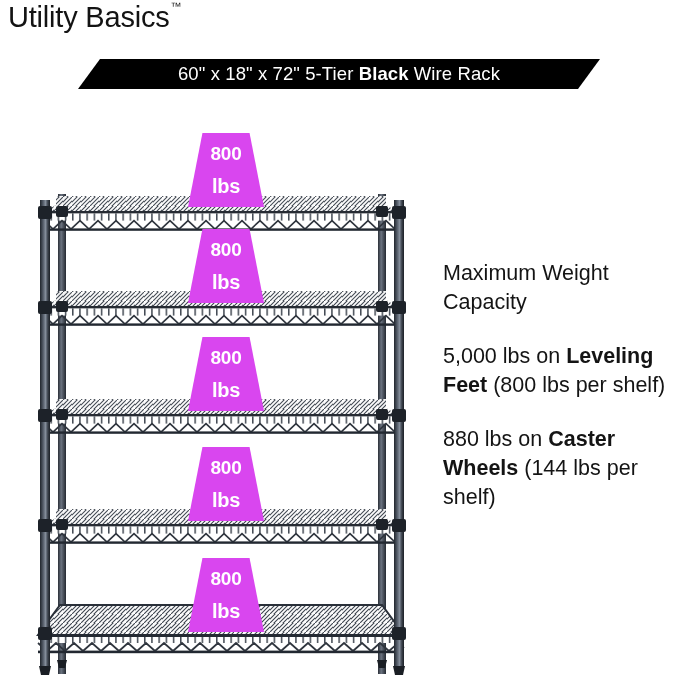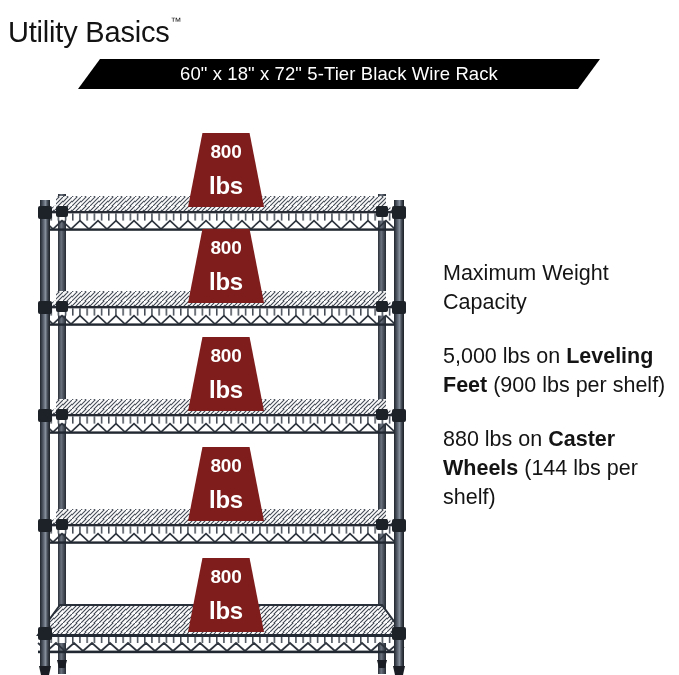--- a/index.html
+++ b/index.html
@@ -6,69 +6,69 @@
   body{
     width:679px;height:675px;position:relative;overflow:hidden;
     background:#ffffff;
     font-family:"Liberation Sans", sans-serif;
     -webkit-font-smoothing:antialiased;
   }
   .page{position:absolute;inset:0;}
 
   
   #brand{
-    position:absolute;left:8px;top:16px;
+    position:absolute;left:8px;top:1px;
     font-size:29px;font-weight:300;letter-spacing:-0.2px;
     color:#131313;white-space:nowrap;
   }
   #brand .tm{
     font-size:11px;font-weight:400;vertical-align:super;
     position:relative;top:-6px;left:1px;letter-spacing:0;
   }
 
   
   #banner{
     position:absolute;left:78px;top:59px;width:522px;height:30px;
     background:#000000;
     clip-path:polygon(22px 0,522px 0,500px 30px,0 30px);
     display:flex;align-items:center;justify-content:center;
   }
   #banner-text{
     color:#ffffff;font-size:18.5px;font-weight:400;letter-spacing:0.1px;
     white-space:nowrap;line-height:1;transform:translateY(-0.5px);
   }
-  #banner-text b{font-weight:400;}
+  #banner-text b{font-weight:700;}
 
   
   #copy{
     position:absolute;left:443px;top:259px;width:240px;
     color:#141414;font-size:21.5px;line-height:1.33;font-weight:400;
   }
   #copy .para{margin:0 0 26px 0;}
   #copy .para:last-child{margin-bottom:0;}
   #copy b{font-weight:700;}
 
   
   #rack{position:absolute;left:0;top:100px;width:440px;height:575px;}
   #rack svg{display:block;}
 
   
   .badge{
     position:absolute;width:76px;height:74px;
-    background:#7f1d1d;
+    background:#d946ef;
     clip-path:polygon(19% 0,81% 0,100% 100%,0 100%);
     display:flex;flex-direction:column;align-items:center;
     justify-content:center;
   }
   .badge .n{
     color:#ffffff;font-size:19px;font-weight:700;line-height:1;
     letter-spacing:-0.3px;
   }
   .badge .u{
-    color:#ffffff;font-size:24px;font-weight:700;line-height:1;
+    color:#ffffff;font-size:20px;font-weight:700;line-height:1;
     margin-top:13px;letter-spacing:-0.3px;
   }
 </style>
 </head>
 <body>
 
 <div class="page">
 
   <div id="brand"><span>Utility Basics</span><span class="tm">™</span></div>
 
@@ -209,20 +209,20 @@
     <span class="u">lbs</span>
   </div>
   <div class="badge" style="left:188px;top:558px;">
     <span class="n">800</span>
     <span class="u">lbs</span>
   </div>
 
   <div id="copy">
     <p class="para">Maximum Weight Capacity</p>
     <p class="para">
-      <span>5,000 lbs on </span><b>Leveling Feet</b><span> (900 lbs per shelf)</span>
+      <span>5,000 lbs on </span><b>Leveling Feet</b><span> (800 lbs per shelf)</span>
     </p>
     <p class="para">
       <span>880 lbs on </span><b>Caster Wheels</b><span> (144 lbs per shelf)</span>
     </p>
   </div>
 
 </div>
 
 </body></html>

